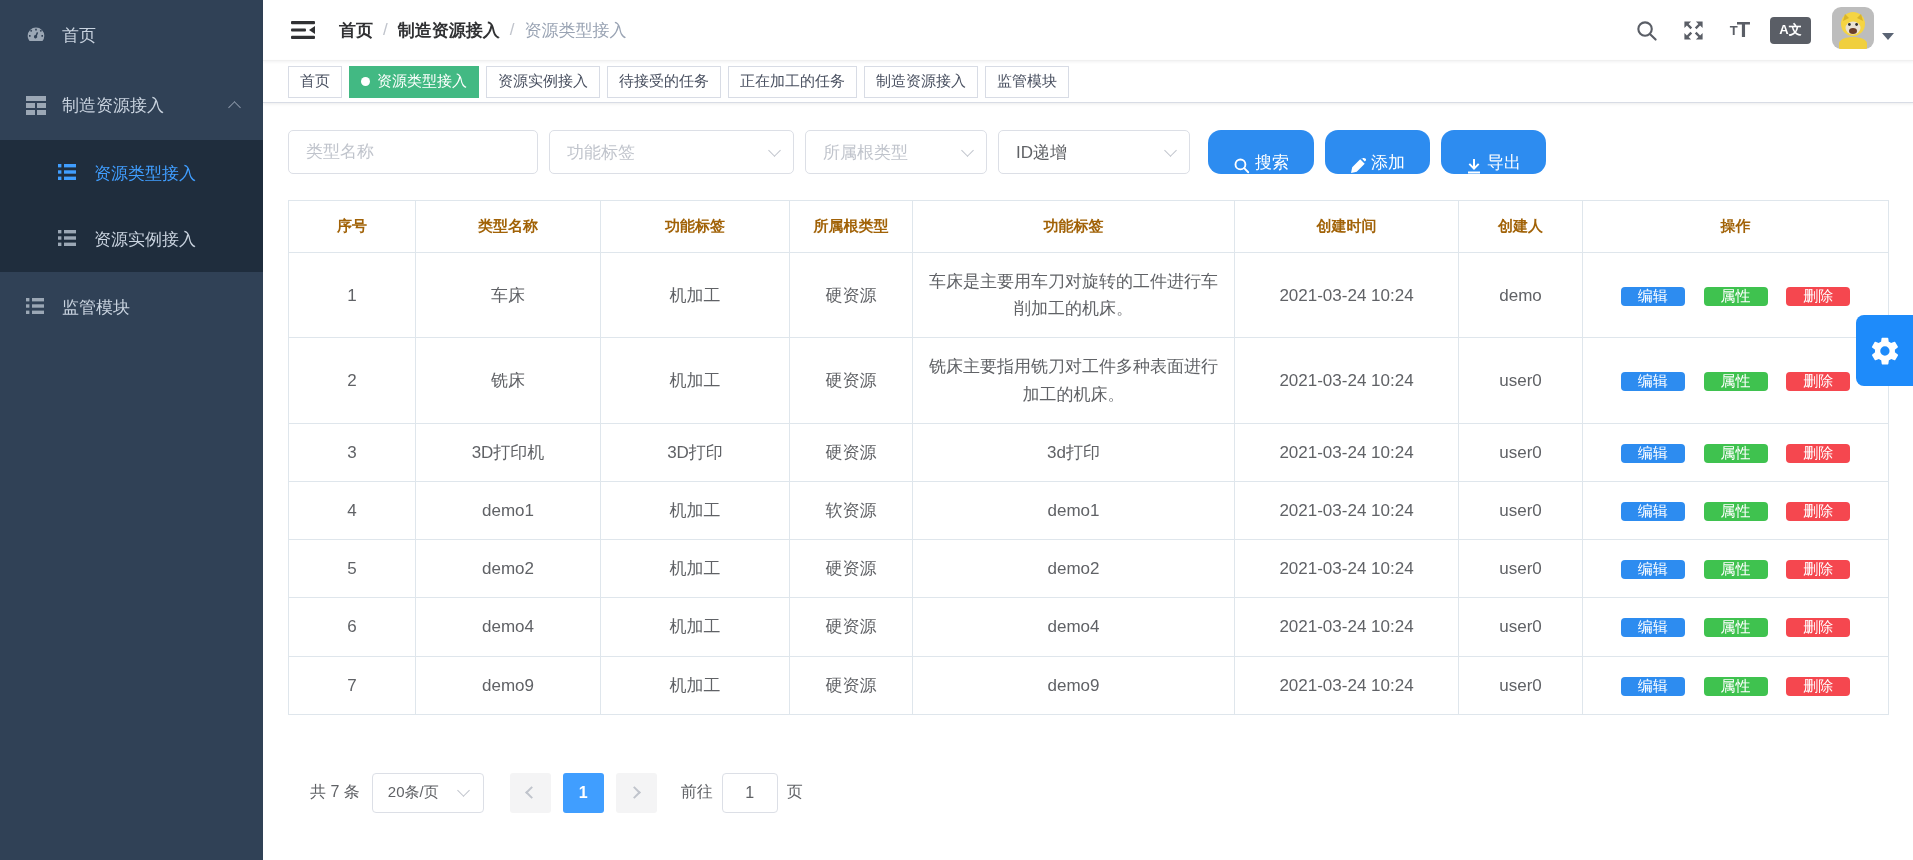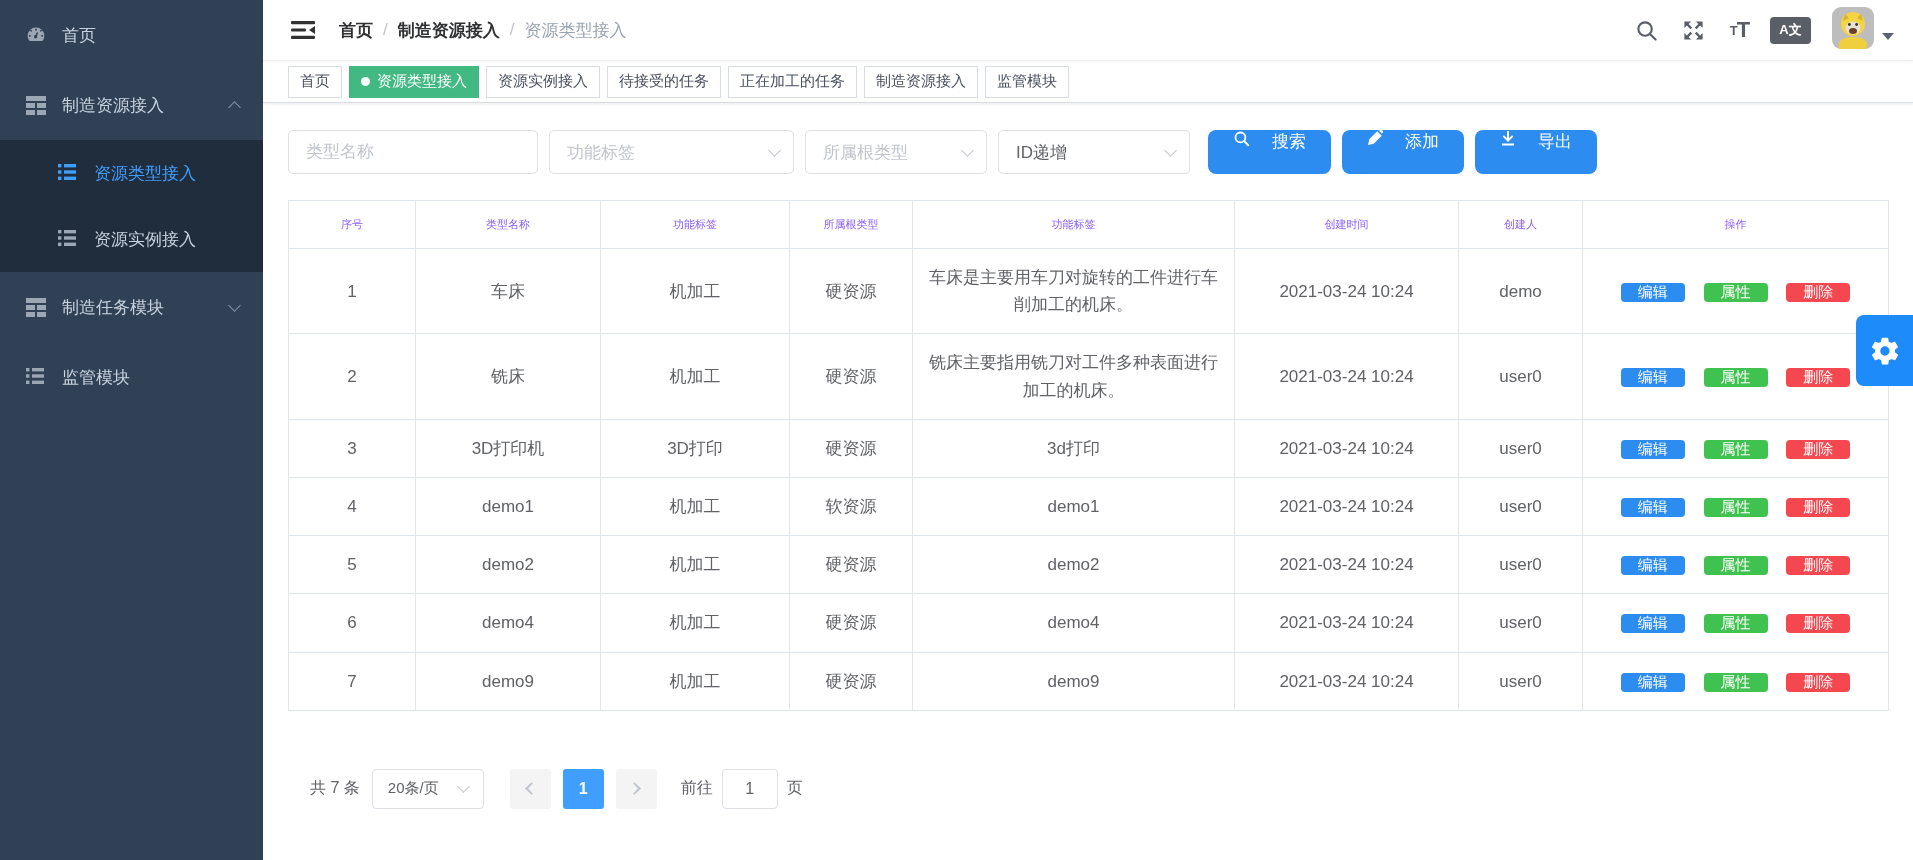--- a/index.html
+++ b/index.html
@@ -58,27 +58,27 @@
   .f-input { height:44px; border:1px solid #dcdfe6; border-radius:5px; font-size:17px;
     padding:0 17px; color:#606266; outline:none; font-family:"Liberation Sans",sans-serif; }
   .f-input::placeholder { color:#c0c4cc; }
   .sel { height:44px; border:1px solid #dcdfe6; border-radius:5px; display:flex;
     align-items:center; padding:0 14px 0 17px; font-size:17px; cursor:pointer;
     justify-content:space-between; background:#fff; }
   .sel .sel-text { color:#c0c4cc; }
   .sel .sel-text.has-value { color:#606266; }
   .sel-arrow { width:9px; height:9px; border-right:1.6px solid #c0c4cc;
     border-bottom:1.6px solid #c0c4cc; transform:rotate(45deg); margin-top:-4px; flex-shrink:0; margin-left:10px; }
-  .btn { height:44px; border:none; border-radius:8px; background:#2d8cf0; color:#fff;
-    font-size:17px; display:inline-flex; align-items:flex-start; justify-content:center; gap:22px;
+  .btn { height:44px; border:none; border-radius:13px; background:#2d8cf0; color:#fff;
+    font-size:17px; display:inline-flex; align-items:flex-end; justify-content:center; gap:5px;
     padding:0 25px; cursor:pointer; font-family:"Liberation Sans",sans-serif; }
 
   
   table.grid { border-collapse:collapse; table-layout:fixed; width:1600px; }
-  .grid th { border:1px solid #dfe6ec; font-size:11px; font-weight:400; color:#8b5cf6;
+  .grid th { border:1px solid #dfe6ec; font-size:15px; font-weight:700; color:#a16207;
     padding:16px 8px; text-align:center; background:#fff; }
   .grid td { border:1px solid #dfe6ec; font-size:17px; color:#606266; text-align:center;
     padding:15px 10px; line-height:1.6; }
   .btn-sm { border:none; border-radius:4px; color:#fff; font-size:15px; padding:0 17px;
     margin:0 7px; cursor:pointer; font-family:"Liberation Sans",sans-serif; }
   .btn-blue  { background:#2d8cf0; }
   .btn-green { background:#3fc24f; }
   .btn-red   { background:#f5474f; }
 
   
@@ -162,35 +162,20 @@
                 <rect x="6" y="7.3" width="12" height="3.4"></rect>
                 <rect x="0" y="13.6" width="3.4" height="3.4"></rect>
                 <rect x="6" y="13.6" width="12" height="3.4"></rect>
               </g>
             </svg>
         </span>
         <span>资源实例接入</span>
       </div>
     </div>
 
-    <div class="menu-item">
-      <span class="mi-icon">
-        <svg width="20" height="20" viewBox="0 0 20 20">
-            <g fill="#9ba7b5">
-              <rect x="0" y="1" width="20" height="5"></rect>
-              <rect x="0" y="8" width="9" height="5"></rect>
-              <rect x="11" y="8" width="9" height="5"></rect>
-              <rect x="0" y="15" width="9" height="5"></rect>
-              <rect x="11" y="15" width="9" height="5"></rect>
-            </g>
-          </svg>
-      </span>
-      <span>制造任务模块</span>
-      <span class="chev down"></span>
-    </div>
 
     <div class="menu-item">
       <span class="mi-icon">
         <svg width="18" height="18" viewBox="0 0 18 18">
             <g fill="#9ba7b5">
               <rect x="0" y="1" width="3.4" height="3.4"></rect>
               <rect x="6" y="1" width="12" height="3.4"></rect>
               <rect x="0" y="7.3" width="3.4" height="3.4"></rect>
               <rect x="6" y="7.3" width="12" height="3.4"></rect>
               <rect x="0" y="13.6" width="3.4" height="3.4"></rect>

